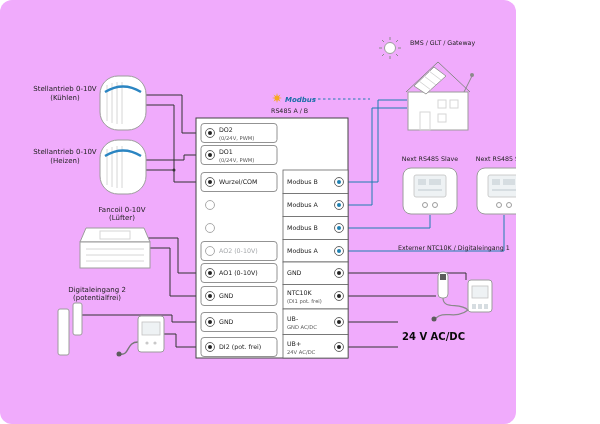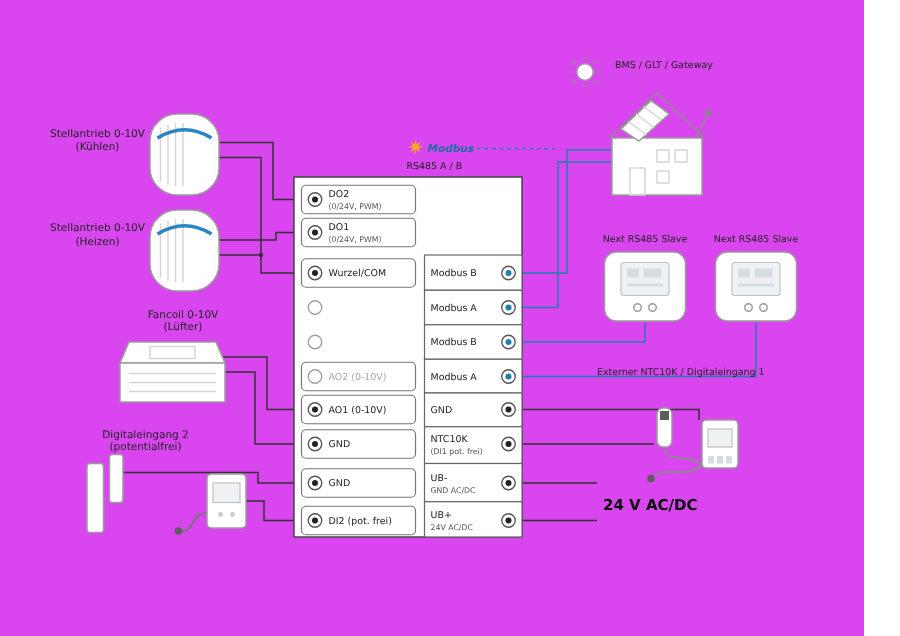--- a/index.html
+++ b/index.html
@@ -1,17 +1,17 @@
 <!DOCTYPE html>
 <html><head>
 <meta charset="utf-8">
 <style>
   html,body{margin:0;padding:0;background:#fff;}
-  #stage{position:relative;width:576px;height:424px;background:#d946ef;overflow:hidden;
-         font-family:"DejaVu Sans",sans-serif;}
+  #stage{position:relative;width:516px;height:424px;background:#f0abfc;overflow:hidden;
+         font-family:"DejaVu Sans",sans-serif;border-radius:12px;}
   svg{position:absolute;left:0;top:0;}
   text{font-family:"DejaVu Sans",sans-serif;}
   .t7 {font-size:7px;fill:#222;}
   .t65{font-size:6.3px;fill:#222;}
   .t55{font-size:5.2px;fill:#555;}
   .grey{fill:#a5a8ab;}
   .mid{text-anchor:middle;}
   .power{font-size:10px;font-weight:bold;fill:#0a0a0a;}
   .brand{font-size:7px;font-weight:bold;font-style:italic;fill:#1a6fa8;}
   .tbox{fill:#fff;stroke:#777;stroke-width:0.8;rx:3;}

